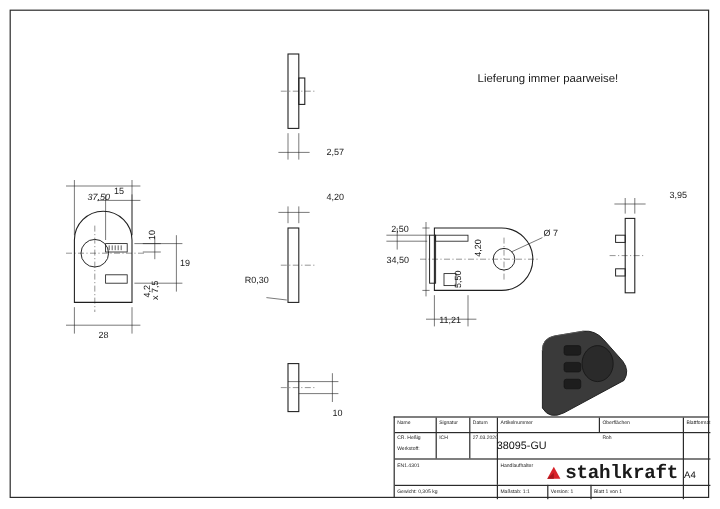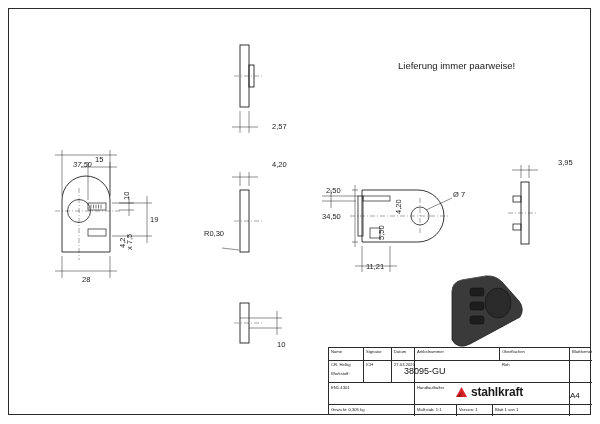--- a/index.html
+++ b/index.html
@@ -77,38 +77,39 @@
     width: 1px;
     background: #2b2b2b;
   }
   .tb .hline {
     position: absolute;
     height: 1px;
     background: #2b2b2b;
   }
   .artnum {
     position: absolute;
-    left: 404px;
+    left: 414px;
     top: 366px;
     font-size: 9px;
     color: #111;
   }
   .brand {
     position: absolute;
     left: 455px;
     top: 385px;
     display: flex;
     align-items: center;
     gap: 3px;
   }
   .brand-text {
-    font-size: 12px;
+    font-size: 16px;
     font-weight: bold;
     color: #1a1a1a;
     letter-spacing: -0.2px;
+    font-family: Liberation Mono, monospace;
   }
   .a4 {
     position: absolute;
     left: 570px;
     top: 391px;
     font-size: 8px;
     color: #111;
   }
 </style>
 </head>

